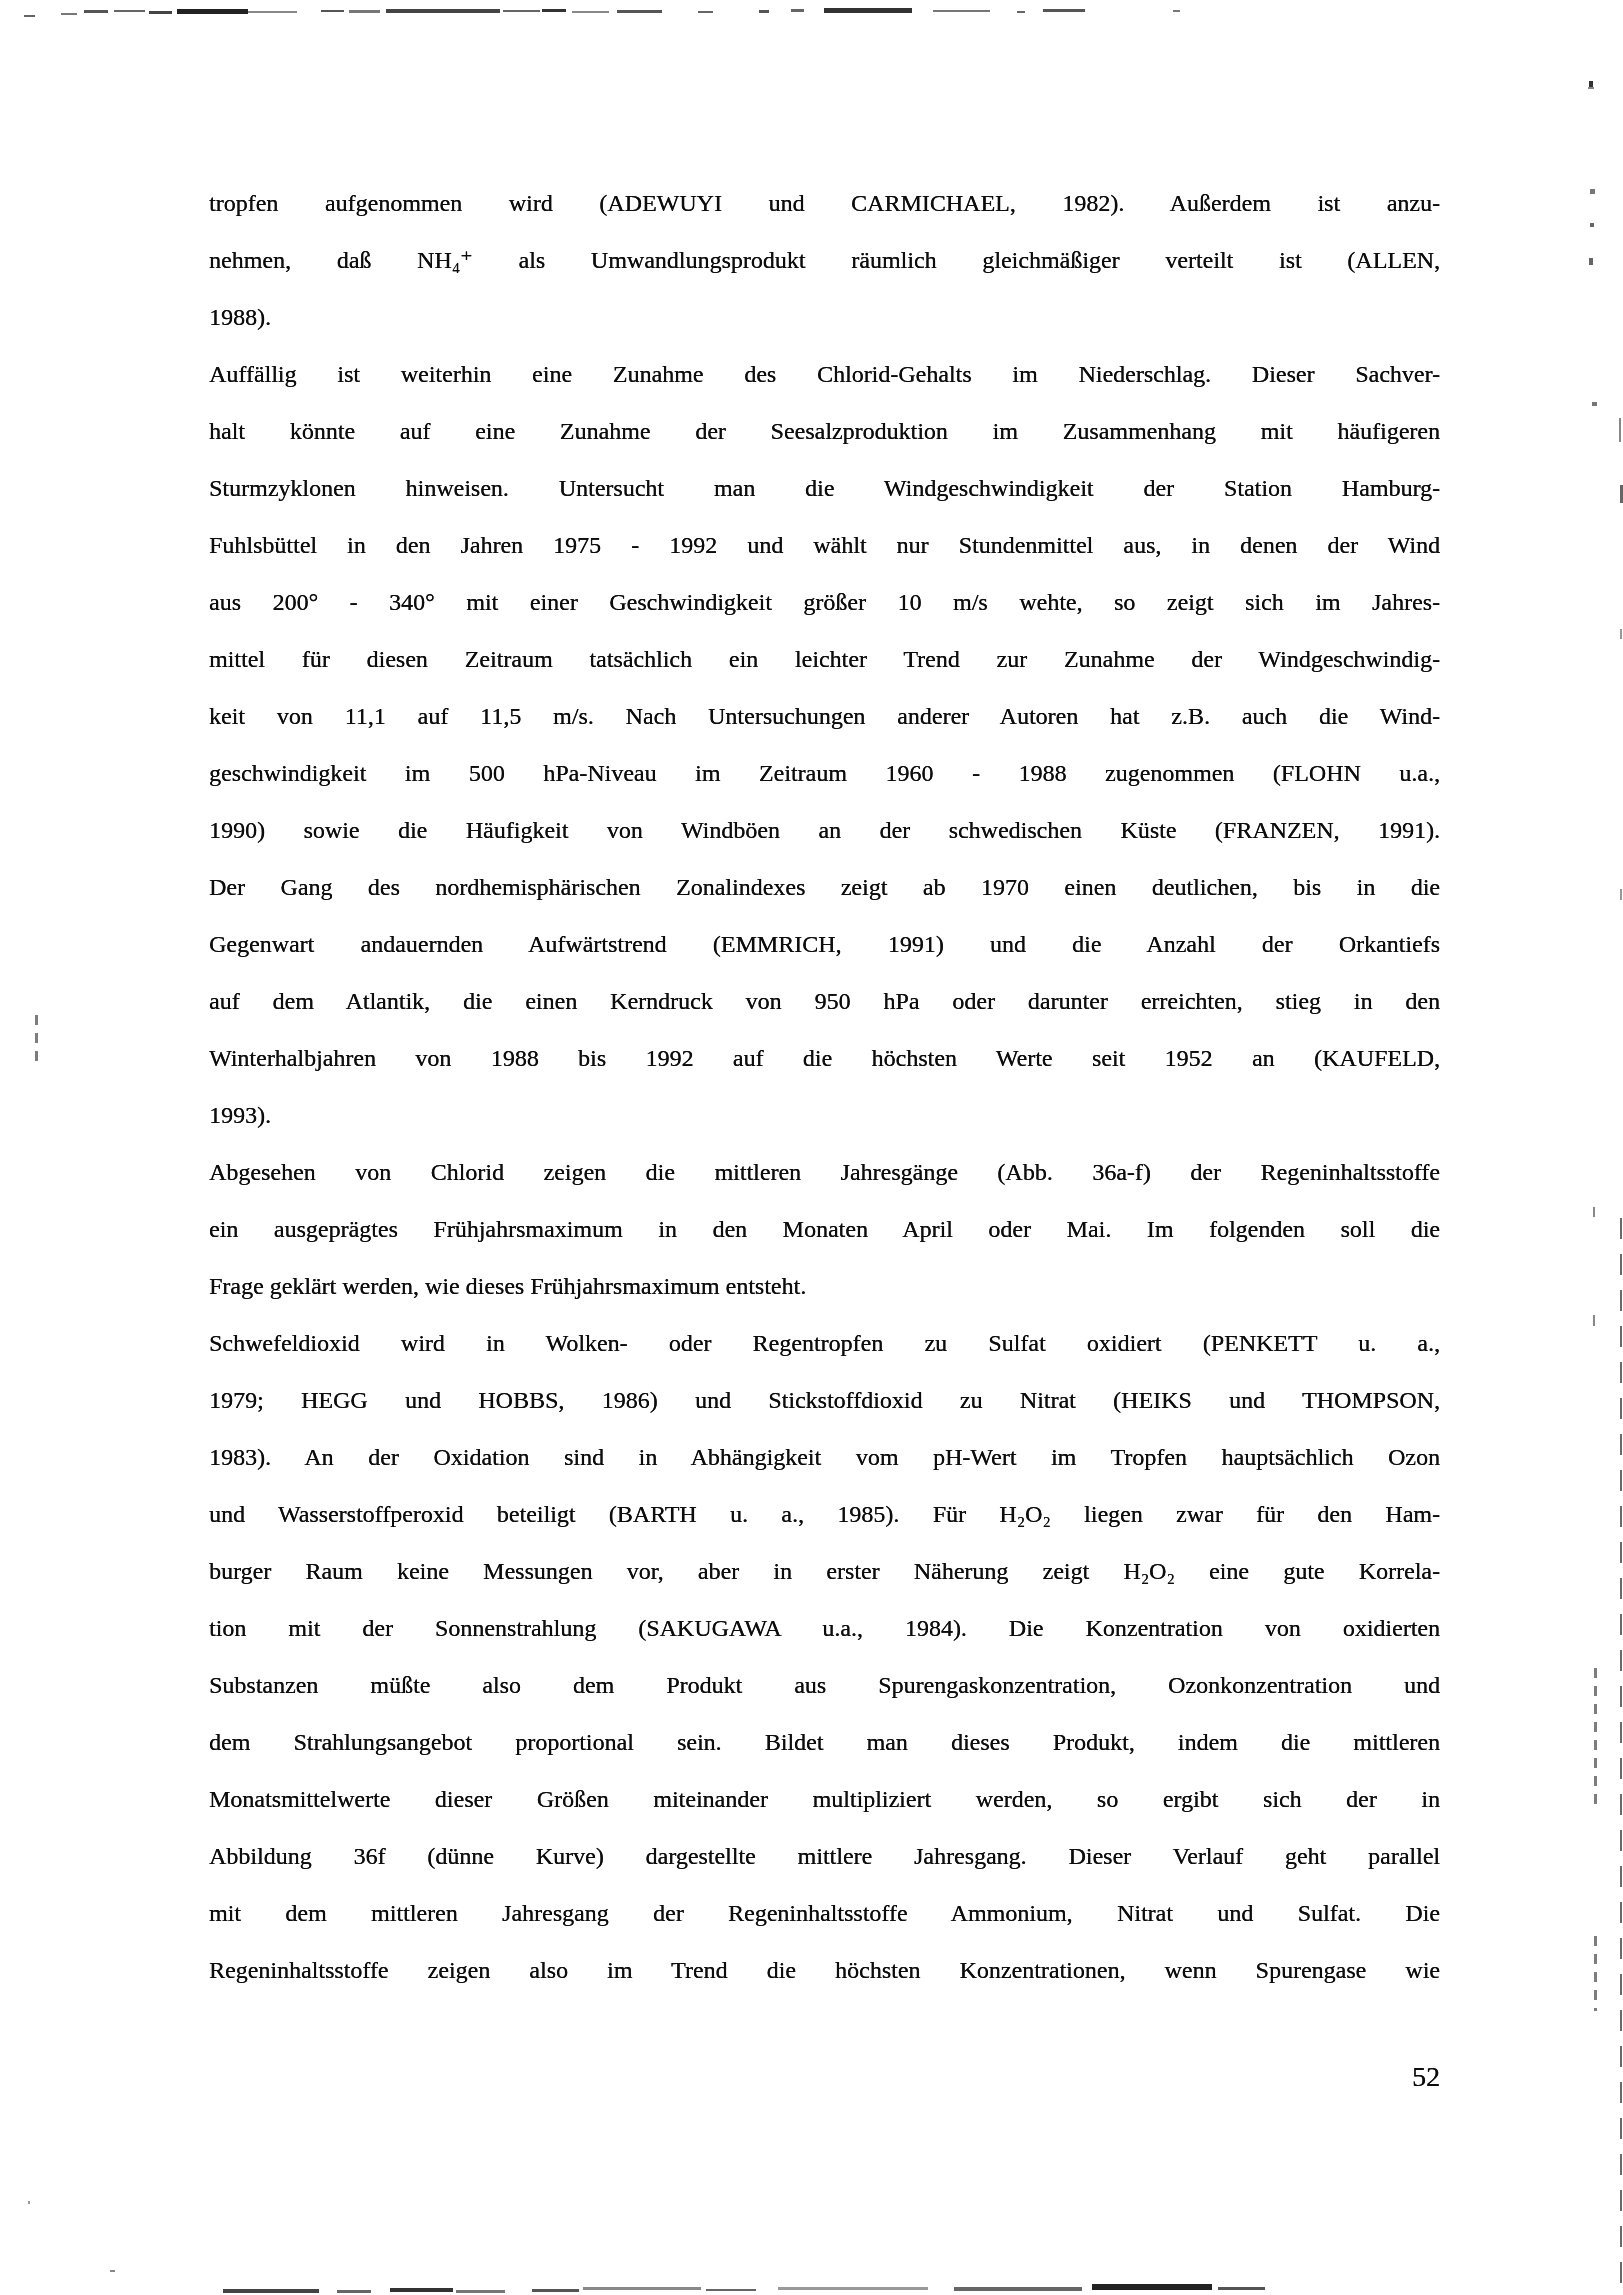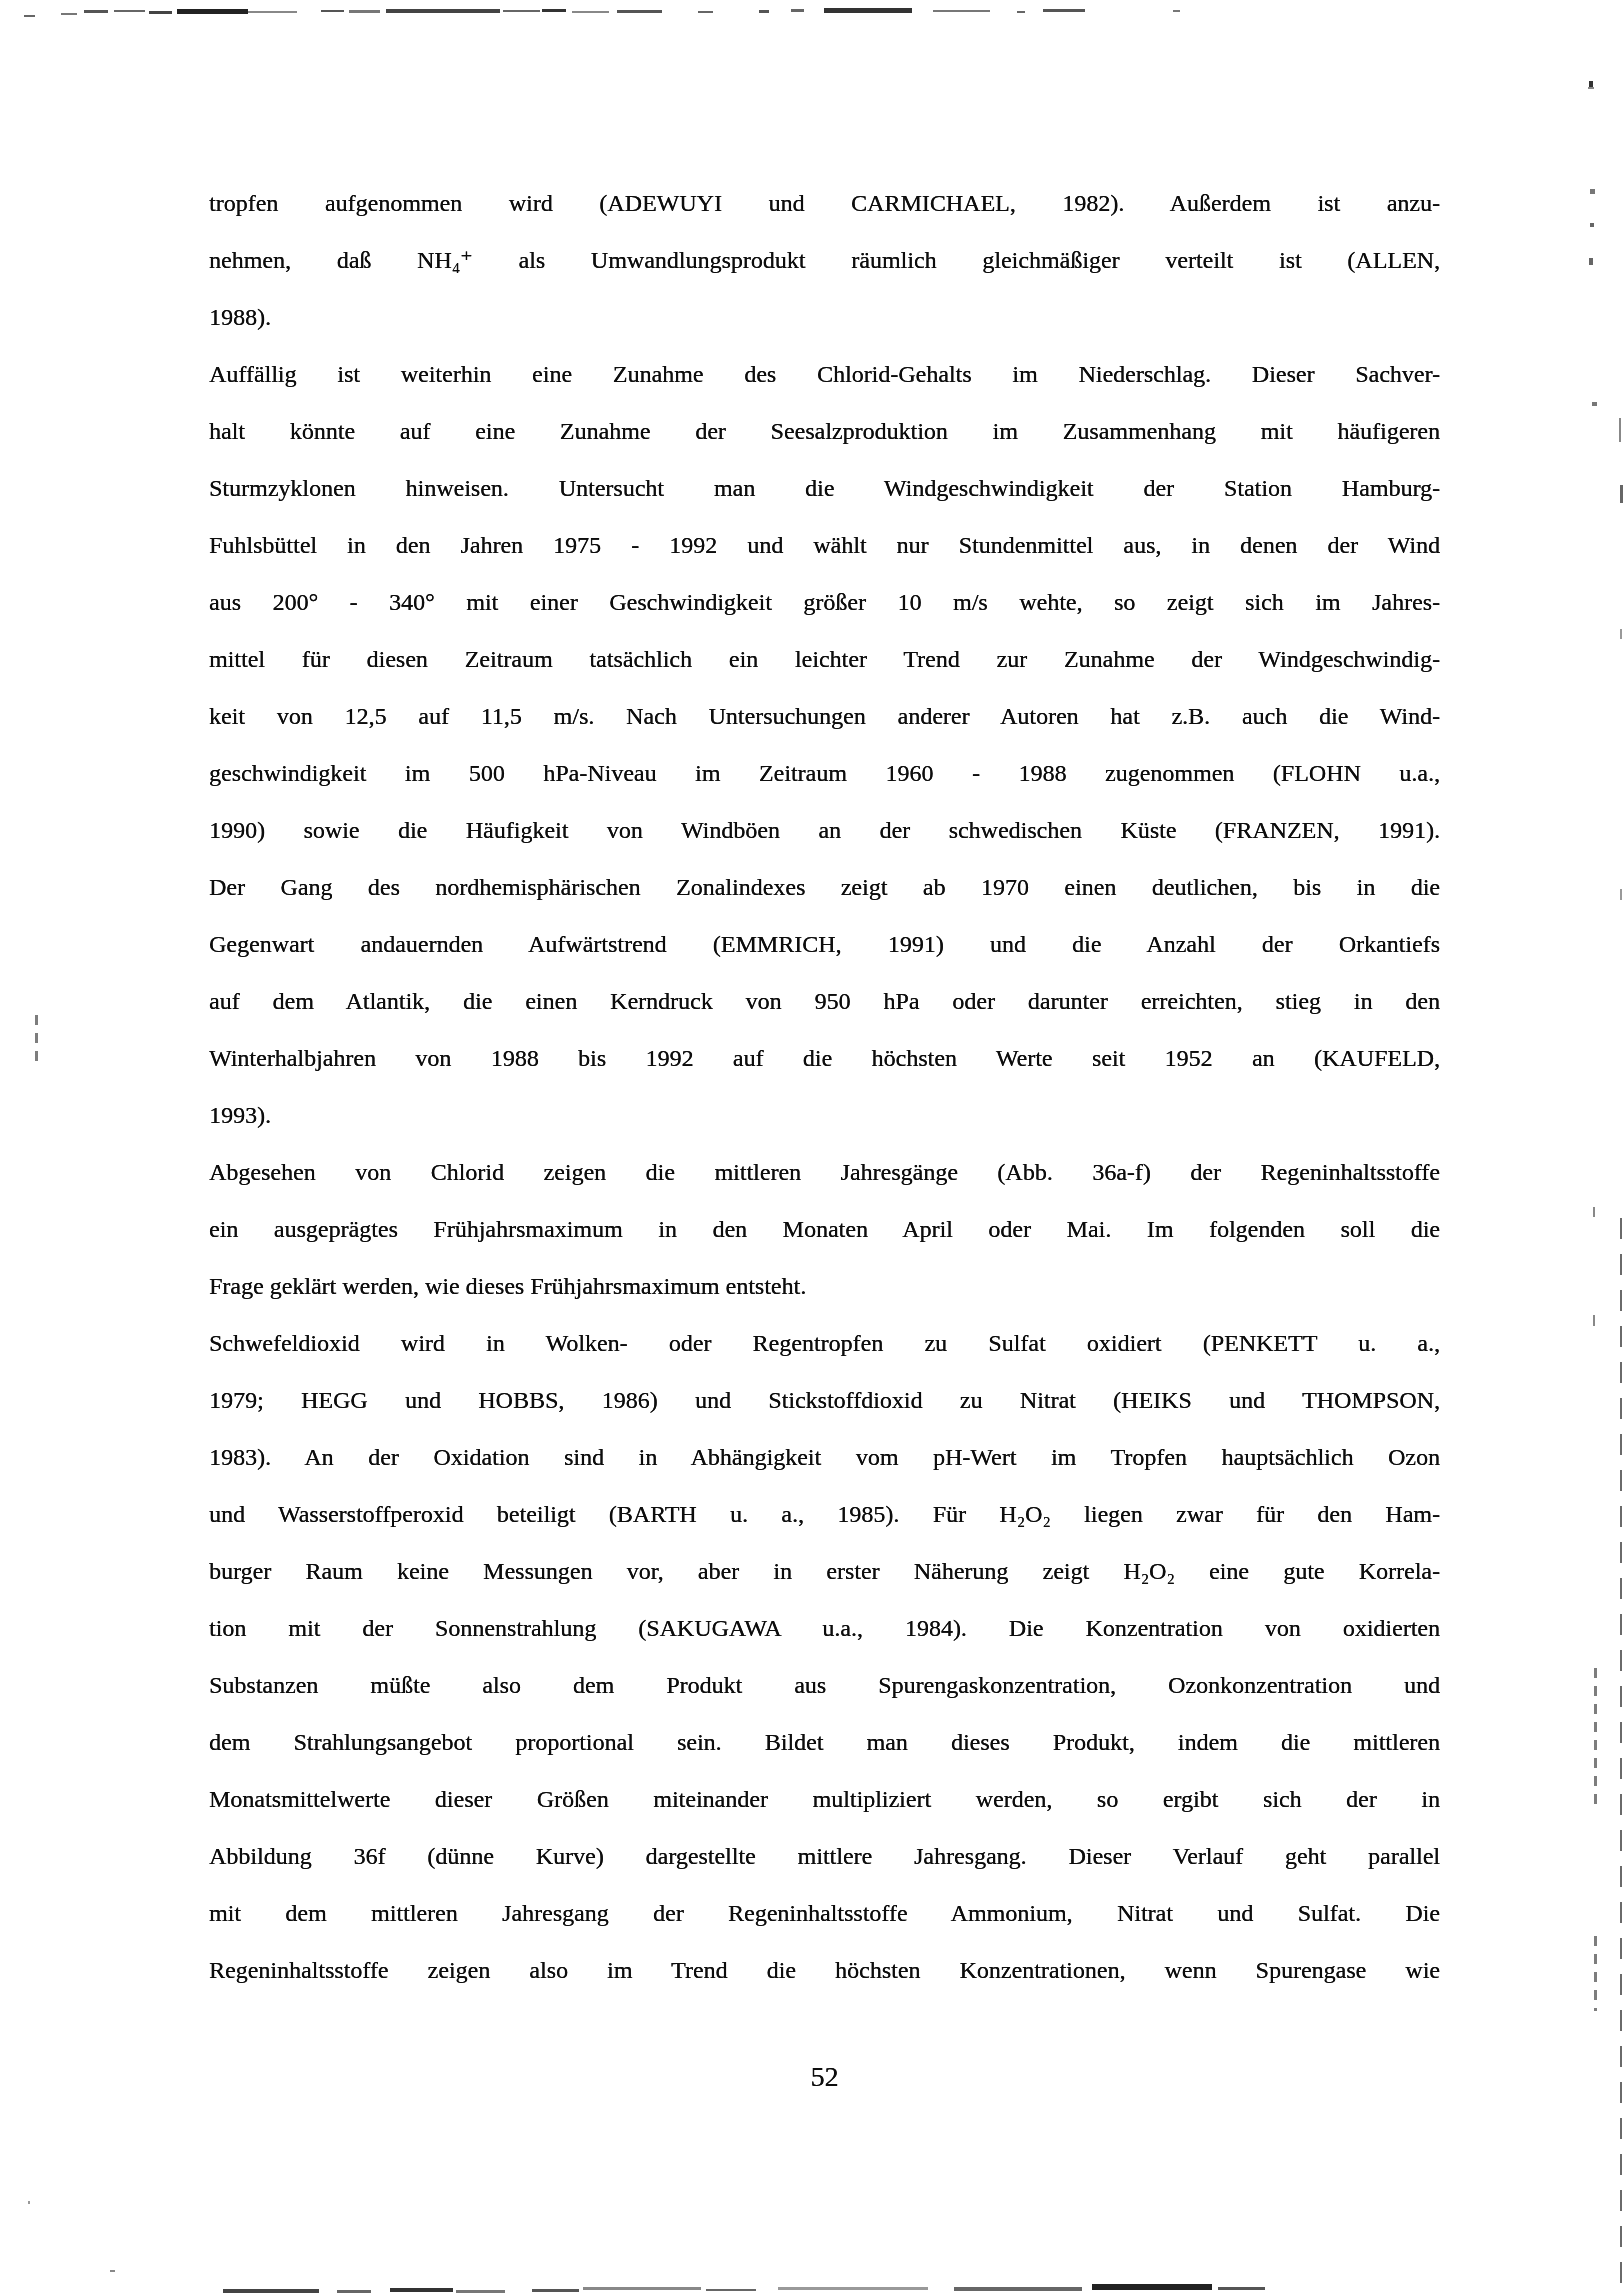--- a/index.html
+++ b/index.html
@@ -34,21 +34,21 @@
     text-align: left;
     text-align-last: left;
   }
   #page-number {
     position: absolute;
     left: 209px;
     top: 2048px;
     width: 1231px;
     font-size: 28px;
     line-height: 57px;
-    text-align: center;
+    text-align: right;
     text-shadow: 0.2px 0 0 currentColor;
   }
   .noise {
     position: absolute;
   }
   .vdash-long {
     background: repeating-linear-gradient(180deg, #6a6a6a 0 21px, transparent 21px 36px);
   }
   .vdash-a {
     background: repeating-linear-gradient(180deg, #7d7d7d 0 9.7px, transparent 9.7px 18px);
@@ -60,21 +60,21 @@
 <div id="text-block">
   <div class="line">tropfen aufgenommen wird (ADEWUYI und CARMICHAEL, 1982). Außerdem ist anzu-</div>
   <div class="line">nehmen, daß NH₄⁺ als Umwandlungsprodukt räumlich gleichmäßiger verteilt ist (ALLEN,</div>
   <div class="line eop">1988).</div>
   <div class="line">Auffällig ist weiterhin eine Zunahme des Chlorid-Gehalts im Niederschlag. Dieser Sachver-</div>
   <div class="line">halt könnte auf eine Zunahme der Seesalzproduktion im Zusammenhang mit häufigeren</div>
   <div class="line">Sturmzyklonen hinweisen. Untersucht man die Windgeschwindigkeit der Station Hamburg-</div>
   <div class="line">Fuhlsbüttel in den Jahren 1975 - 1992 und wählt nur Stundenmittel aus, in denen der Wind</div>
   <div class="line">aus 200° - 340° mit einer Geschwindigkeit größer 10 m/s wehte, so zeigt sich im Jahres-</div>
   <div class="line">mittel für diesen Zeitraum tatsächlich ein leichter Trend zur Zunahme der Windgeschwindig-</div>
-  <div class="line">keit von 12,5 auf 11,5 m/s. Nach Untersuchungen anderer Autoren hat z.B. auch die Wind-</div>
+  <div class="line">keit von 11,1 auf 11,5 m/s. Nach Untersuchungen anderer Autoren hat z.B. auch die Wind-</div>
   <div class="line">geschwindigkeit im 500 hPa-Niveau im Zeitraum 1960 - 1988 zugenommen (FLOHN u.a.,</div>
   <div class="line">1990) sowie die Häufigkeit von Windböen an der schwedischen Küste (FRANZEN, 1991).</div>
   <div class="line">Der Gang des nordhemisphärischen Zonalindexes zeigt ab 1970 einen deutlichen, bis in die</div>
   <div class="line">Gegenwart andauernden Aufwärtstrend (EMMRICH, 1991) und die Anzahl der Orkantiefs</div>
   <div class="line">auf dem Atlantik, die einen Kerndruck von 950 hPa oder darunter erreichten, stieg in den</div>
   <div class="line">Winterhalbjahren von 1988 bis 1992 auf die höchsten Werte seit 1952 an (KAUFELD,</div>
   <div class="line eop">1993).</div>
   <div class="line">Abgesehen von Chlorid zeigen die mittleren Jahresgänge (Abb. 36a-f) der Regeninhaltsstoffe</div>
   <div class="line">ein ausgeprägtes Frühjahrsmaximum in den Monaten April oder Mai. Im folgenden soll die</div>
   <div class="line eop">Frage geklärt werden, wie dieses Frühjahrsmaximum entsteht.</div>

